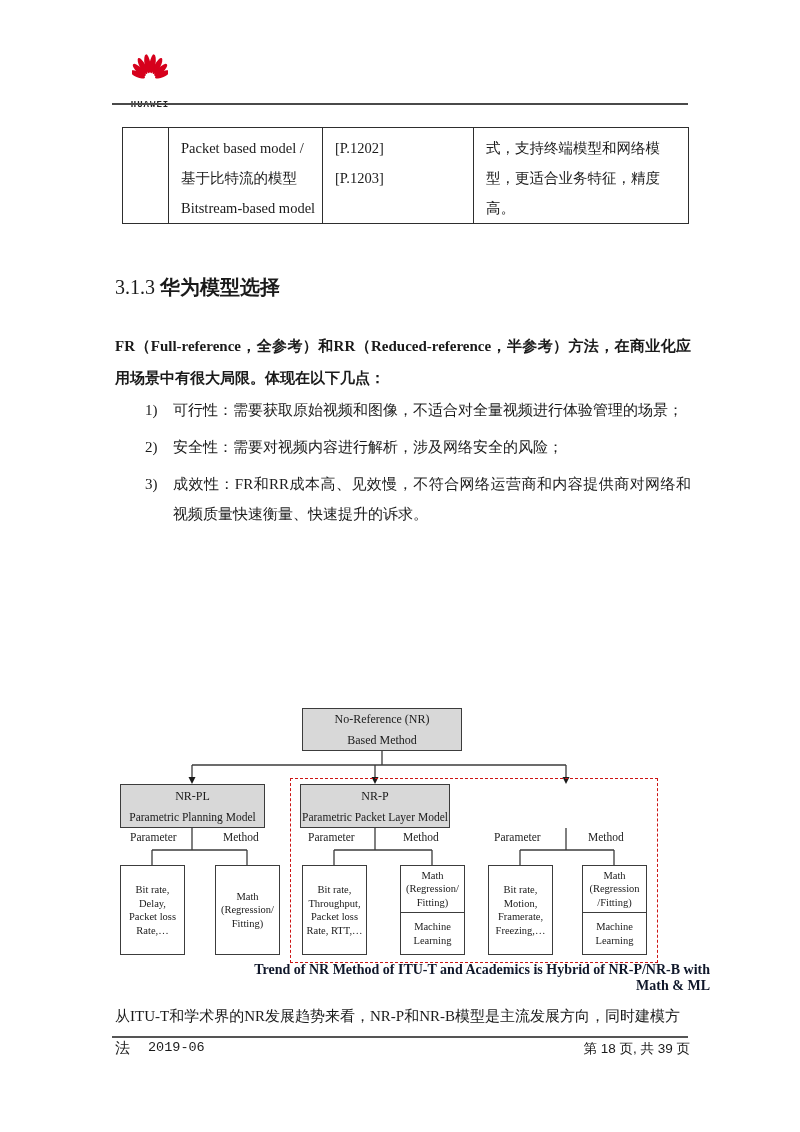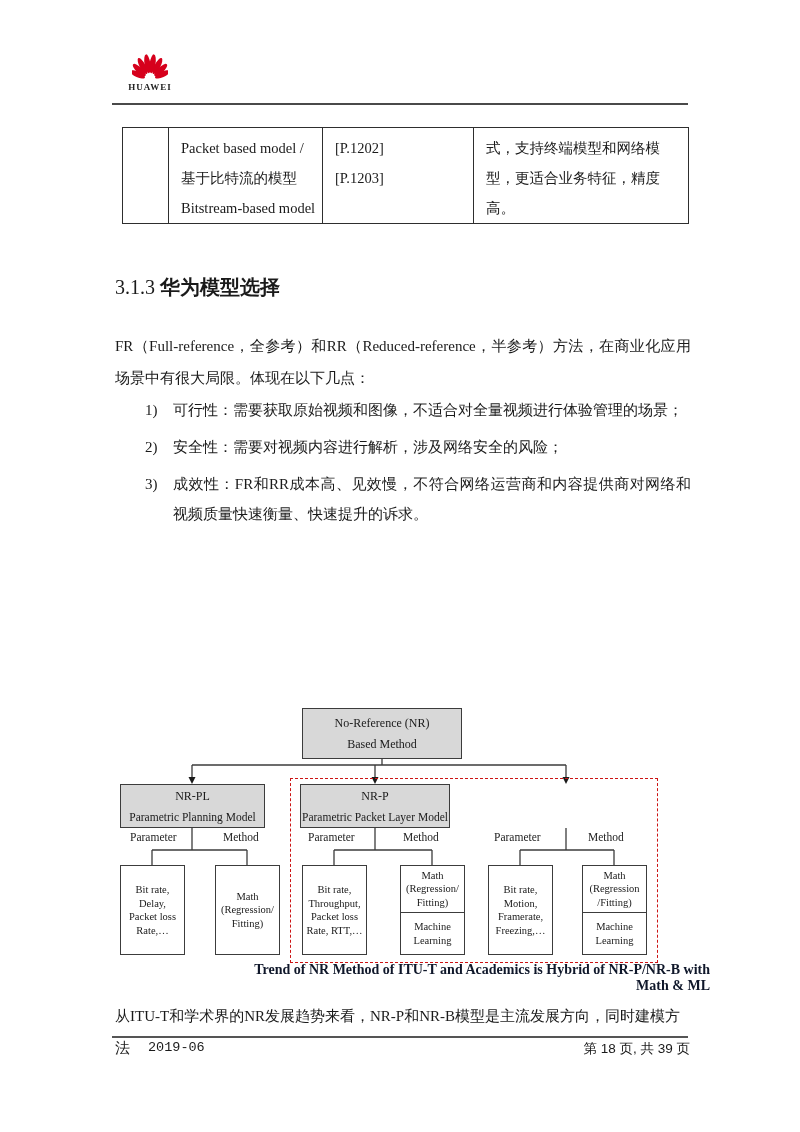--- a/index.html
+++ b/index.html
@@ -2,56 +2,56 @@
 <html><head>
 <meta charset="utf-8">
 <style>
   html,body{margin:0;padding:0;background:#fff;}
   .page{position:relative;width:800px;height:1132px;background:#ffffff;
         font-family:"Liberation Serif","DejaVu Serif",serif;color:#1a1a1a;overflow:hidden;}
 
   
   .hdr-logo{position:absolute;left:128px;top:52px;width:44px;text-align:center;}
   .hdr-logo svg{display:block;margin:0 auto;}
-  .hdr-logo .brand{font-family:Liberation Serif, serif;font-weight:bold;font-size:9px;
-                   letter-spacing:1px;color:#222;margin-top:0;}
+  .hdr-logo .brand{font-family:Liberation Mono, monospace;font-weight:bold;font-size:9px;
+                   letter-spacing:1px;color:#222;margin-top:18px;}
   .hdr-title{position:absolute;left:203px;top:82px;font-size:16px;color:#111;}
   .hdr-rule{position:absolute;left:112px;top:103px;width:576px;height:2px;background:#4a4a4a;}
 
   
   .tbl{position:absolute;left:122px;top:127px;width:566px;height:96px;border-collapse:collapse;
        table-layout:fixed;font-size:14.5px;}
   .tbl td{border:1.6px solid #2e2e2e;vertical-align:top;padding:5px 0 0 12px;
           line-height:30px;white-space:pre-line;}
   .tbl col.c1{width:46px;}  .tbl col.c2{width:154px;}
   .tbl col.c3{width:151px;} .tbl col.c4{width:215px;}
 
   
   .sec-head{position:absolute;left:115px;top:274px;font-size:20px;}
   .sec-head .num{font-family:"Liberation Serif",serif;}
   .sec-head .zh{font-weight:bold;font-family:"Liberation Sans",sans-serif;margin-left:5px;}
   .para{position:absolute;left:115px;width:576px;font-size:15px;line-height:32px;
         text-align:justify;}
-  .p1{top:330px;}
+  .p1{top:330px;font-weight:bold;}
   .p2{top:536px;line-height:33.5px;}
   .p3{top:1000px;text-align:left;}
   .olist{position:absolute;left:145px;top:395px;width:546px;font-size:15px;}
   .olist .item{display:flex;margin-bottom:7px;line-height:30px;}
   .olist .mk{flex:0 0 28px;}
   .olist .tx{flex:1;text-align:justify;}
 
   
   .diagram{position:absolute;left:0;top:703px;width:800px;height:290px;}
   .diagram svg.wires{position:absolute;left:0;top:0;pointer-events:none;}
   .dbox{position:absolute;border:1.2px solid #3c3c3c;background:#d8d8d8;
         display:flex;flex-direction:column;align-items:center;justify-content:center;
         text-align:center;box-sizing:border-box;}
   .dbox .l1{font-size:12px;}
   .dbox .l2{font-size:11.5px;margin-top:7px;}
-  .root{left:302px;top:5px;width:160px;height:51px;}
+  .root{left:302px;top:5px;width:160px;height:43px;}
   .b1{left:120px;top:81px;width:145px;height:44px;}
   .b2{left:300px;top:81px;width:150px;height:44px;}
   .b3{left:485px;top:81px;width:163px;height:44px;}
   .lab{position:absolute;top:128px;font-size:11.5px;color:#222;}
   .leaf{position:absolute;top:162px;width:65px;height:90px;border:1.2px solid #3c3c3c;
         background:#fff;display:flex;align-items:center;justify-content:center;text-align:center;
         font-size:10.5px;line-height:13.5px;white-space:pre-line;box-sizing:border-box;}
   .leaf.split{flex-direction:column;padding:0;align-items:stretch;}
   .leaf.split .cell{flex:1;display:flex;align-items:center;justify-content:center;}
   .leaf.split .cell.topc{border-bottom:1.2px solid #3c3c3c;flex:0 0 46px;}

